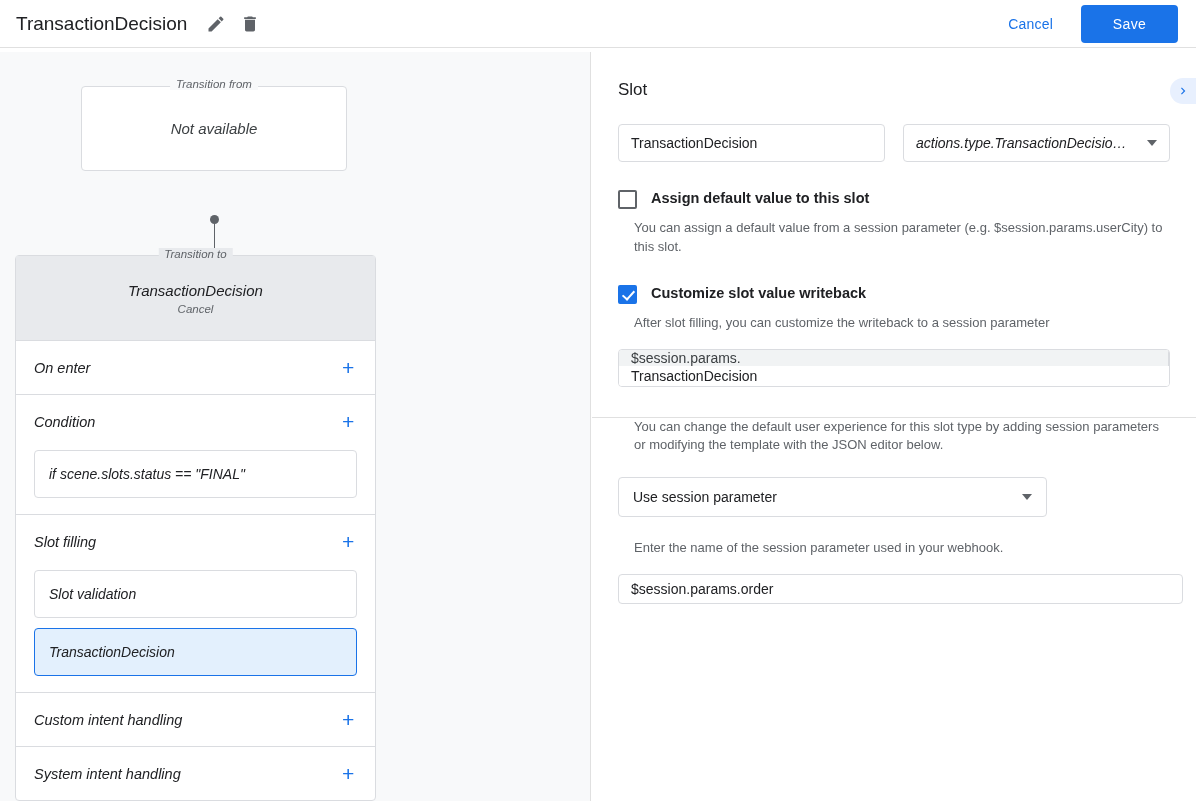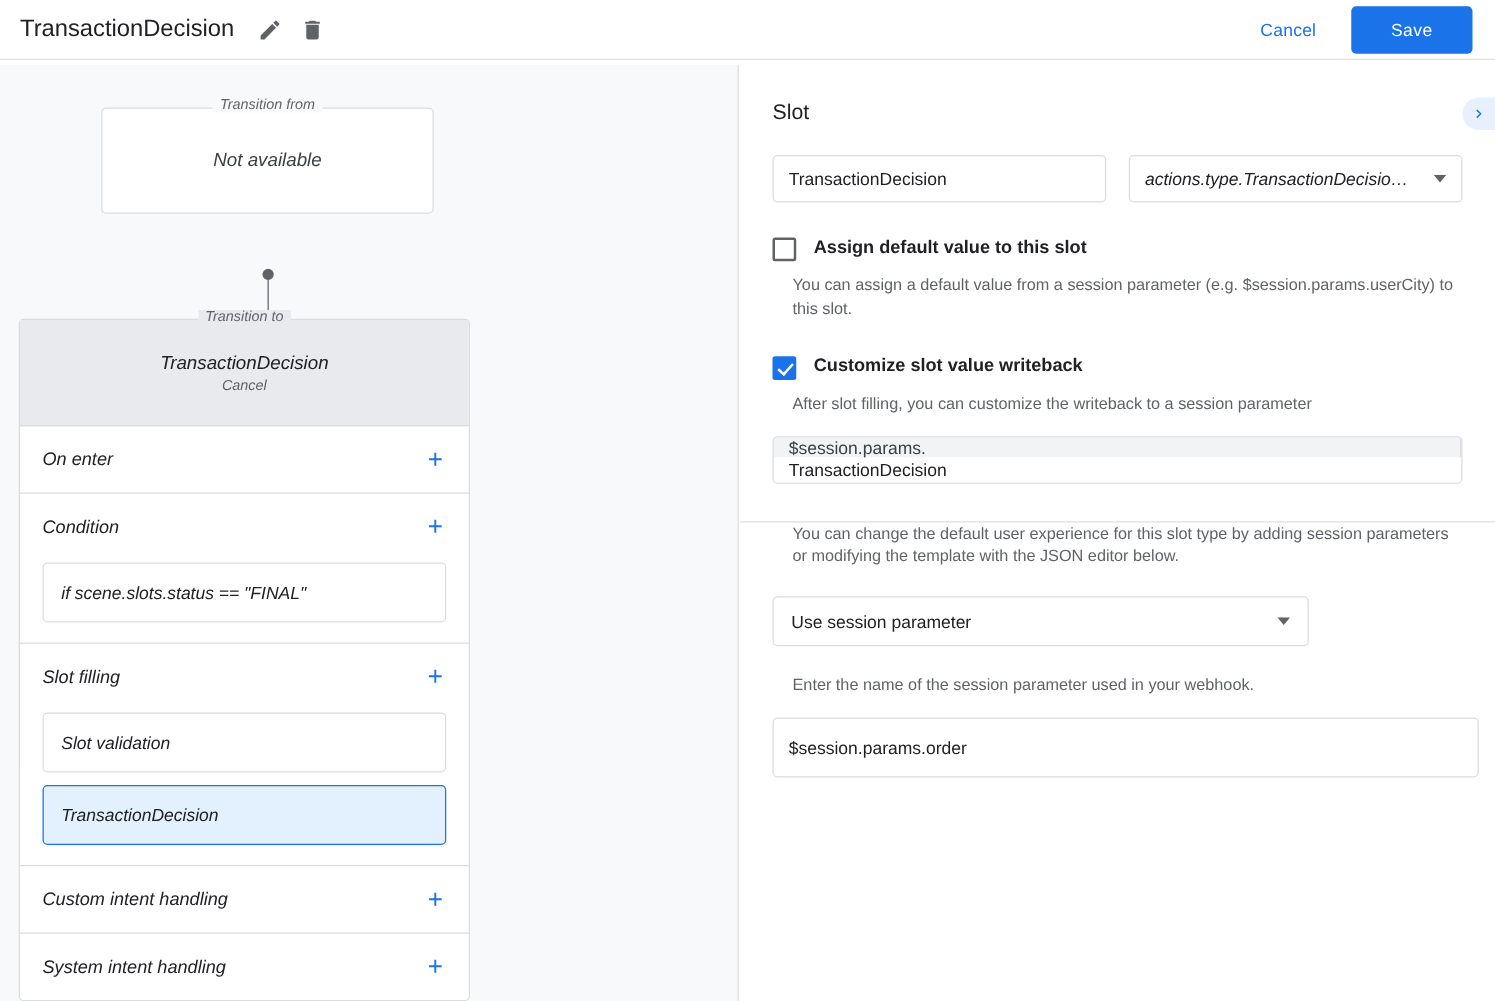--- a/index.html
+++ b/index.html
@@ -327,21 +327,21 @@
     padding: 0 14px;
     font-size: 14px;
     color: #202124;
     margin-top: 22px;
     cursor: pointer;
   }
   .select-input .caret { border-top-color: #5f6368; }
   .wide-input {
     border: 1px solid #dadce0;
     border-radius: 4px;
-    height: 48px;
+    height: 30px;
     width: 565px;
     display: flex;
     align-items: center;
     padding: 0 12px;
     font-size: 14px;
     color: #202124;
     margin-top: 16px;
     background: #fff;
   }
 </style>

